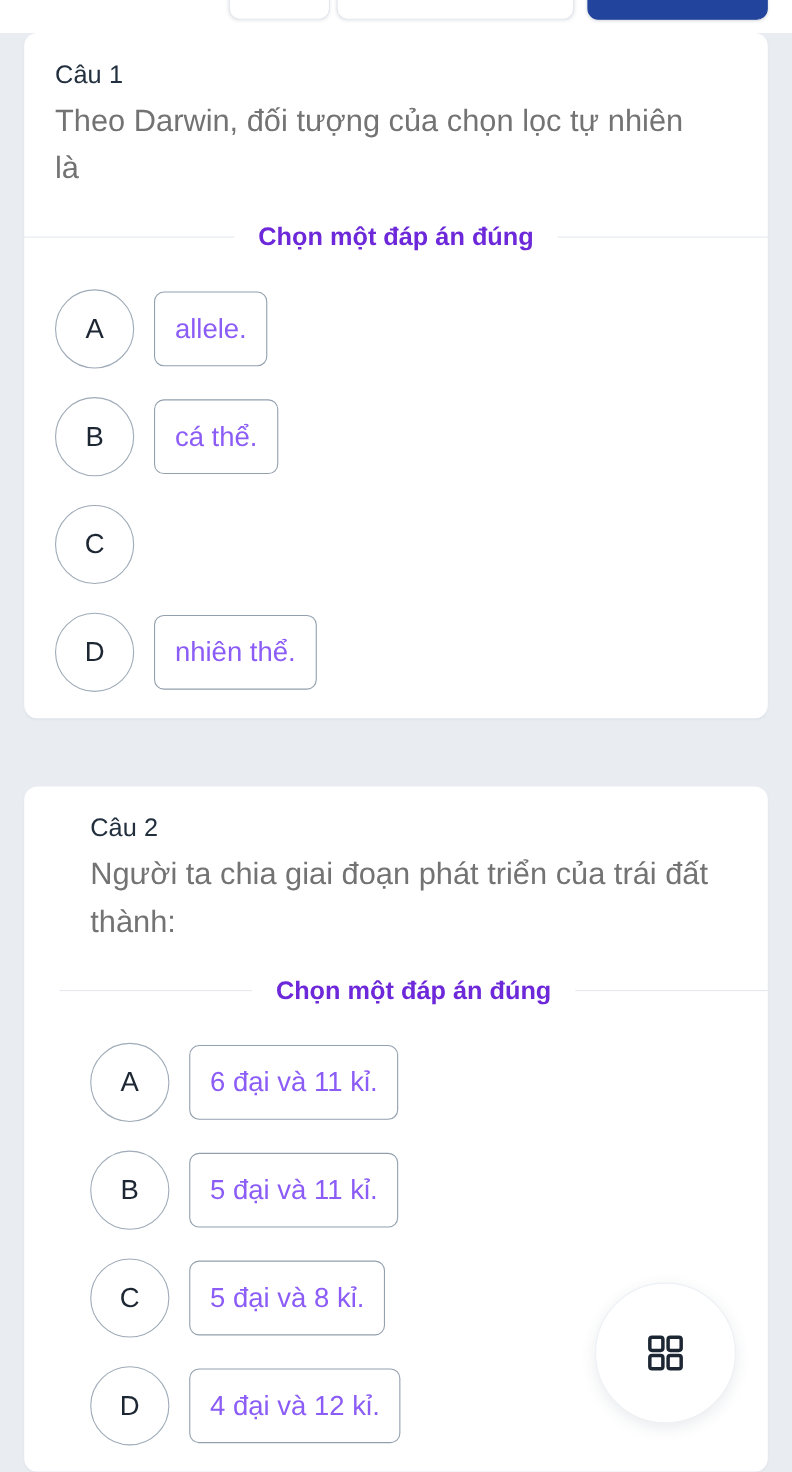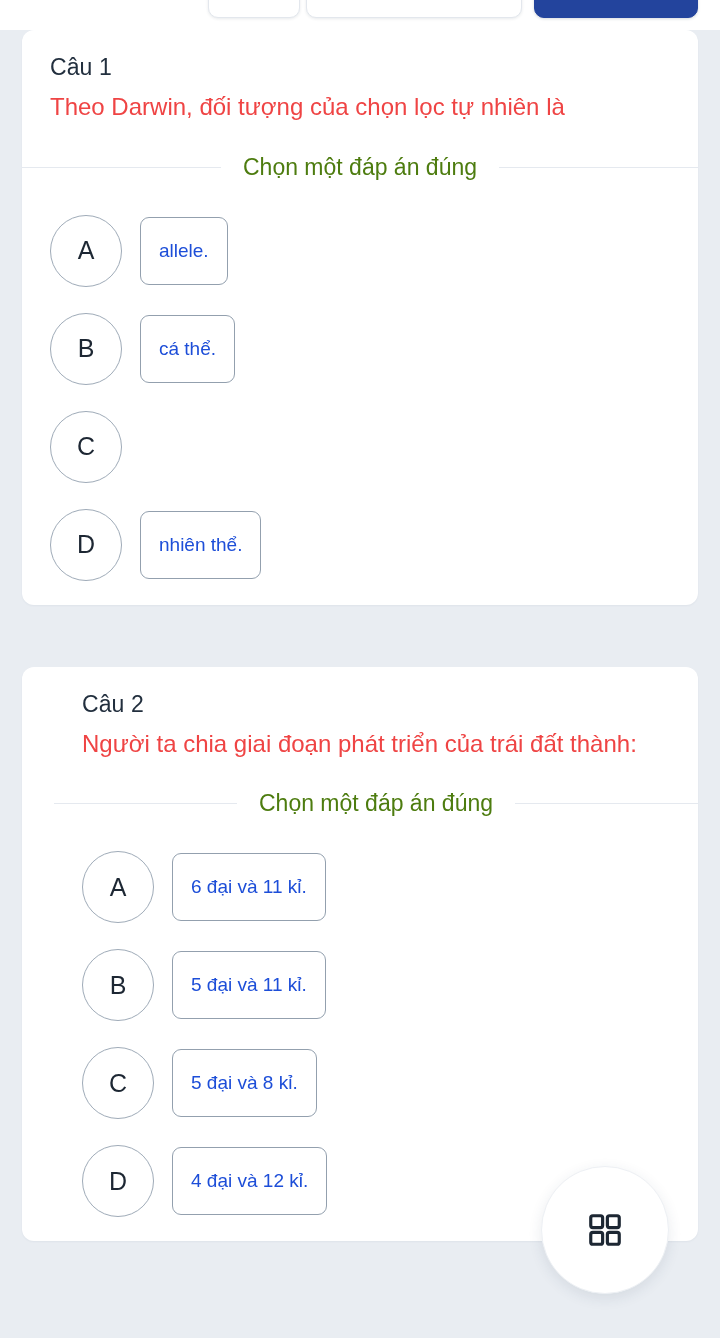--- a/index.html
+++ b/index.html
@@ -68,45 +68,45 @@
 
   .q-label {
     font-size: 23px;
     font-weight: normal;
     letter-spacing: .1px;
     padding: 0 28px;
     line-height: 1.35;
   }
 
   .q-text {
-    font-size: 24px;
+    font-size: 28px;
     line-height: 1.52;
     padding: 6px 28px 0 28px;
-    color: #ef4444;
+    color: #737373;
     max-width: 640px;
   }
 
   
   .choose-row {
     display: flex;
     align-items: center;
     margin-top: 28px;
     width: 100%;
   }
   .choose-row .rule {
     flex: 1 1 auto;
     height: 1px;
     background: #e5e9ef;
   }
   .choose-row .choose-label {
     flex: 0 0 auto;
     padding: 0 22px;
     font-size: 23px;
-    font-weight: normal;
-    color: #4d7c0f;
+    font-weight: bold;
+    color: #6d28d9;
     white-space: nowrap;
   }
 
   
   .options {
     padding: 34px 28px 0 28px;
   }
   .option {
     display: flex;
     align-items: center;
@@ -131,22 +131,22 @@
 
   .opt-box {
     flex: 0 0 auto;
     min-height: 68px;
     border: 1.6px solid #93a0ae;
     border-radius: 9px;
     background: #fff;
     display: flex;
     align-items: center;
     padding: 0 18px;
-    font-size: 19px;
-    color: #1d4ed8;
+    font-size: 25px;
+    color: #8b5cf6;
     white-space: nowrap;
   }
 
   
   .fab {
     position: absolute;
     left: 541px;
     top: 1166px;
     width: 128px;
     height: 128px;

